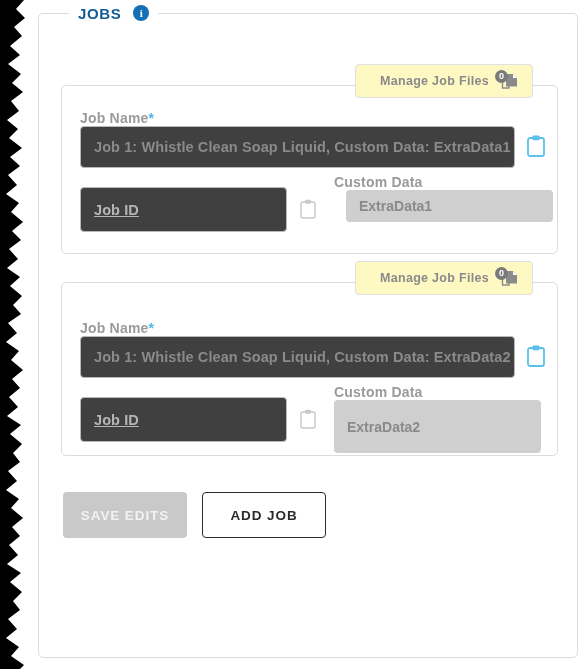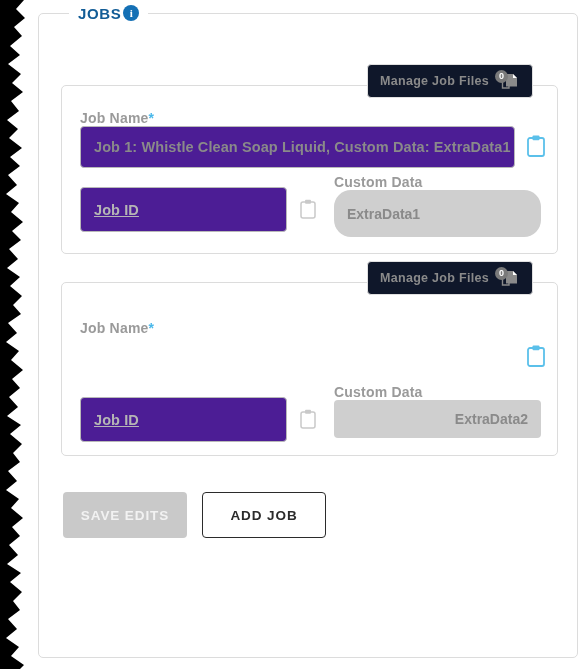--- a/index.html
+++ b/index.html
@@ -40,21 +40,21 @@
     background: #ffffff;
   }
   .jobs-legend {
     position: absolute;
     left: 30px;
     top: -12px;
     background: #ffffff;
     padding: 0 9px;
     display: flex;
     align-items: center;
-    gap: 2px;
+    gap: 12px;
     height: 22px;
   }
   .jobs-legend-text {
     color: #125c96;
     font-size: 15px;
     font-weight: bold;
     letter-spacing: 0.6px;
   }
   .info-icon {
     width: 16px;
@@ -84,24 +84,24 @@
   }
   .job-card-1 { top: 71px;  height: 169px; }
   .job-card-2 { top: 268px; height: 174px; }
 
   .manage-files-btn {
     position: absolute;
     right: 24px;
     top: -22px;
     height: 34px;
     box-sizing: border-box;
-    background: #0f172a;
+    background: #fef9c3;
     border: 1px solid #e0e0e0;
     border-radius: 4px;
-    padding: 0 13px 0 12px;
+    padding: 0 13px 0 24px;
     display: flex;
     align-items: center;
     gap: 6px;
     cursor: pointer;
   }
   .manage-files-label {
     color: #8a8a8a;
     font-size: 12.5px;
     font-weight: bold;
     letter-spacing: 0.3px;
@@ -148,21 +148,21 @@
   .req-star {
     color: #4ab8ea;
     font-weight: bold;
   }
 
   .text-box {
     position: absolute;
     box-sizing: border-box;
     border: 1px solid #b9b9b9;
     border-radius: 4px;
-    background: #4c1d95;
+    background: #404040;
     display: flex;
     align-items: center;
     padding: 0 13px;
     overflow: hidden;
   }
   .text-box .val {
     color: #8a8a8a;
     font-size: 14.5px;
     font-weight: bold;
     letter-spacing: 0.1px;
@@ -289,21 +289,21 @@
       <span class="ph">Job ID</span>
     </div>
     <button class="clip-btn" style="left:236px; top:112px;">
       <svg width="16" height="20" viewBox="0 0 16 20">
         <rect x="1" y="3" width="14" height="16" rx="2" fill="none" stroke="#c9c9c9" stroke-width="1.5"></rect>
         <rect x="5" y="0.8" width="6" height="4" rx="1" fill="#c9c9c9"></rect>
       </svg>
     </button>
 
     <span class="field-label" style="left:272px; top:88px;">Custom Data</span>
-    <div class="disabled-box" style="left:272px; top:104px; width:207px; height:47px;border-radius:17px;">
+    <div class="disabled-box" style="left:284px; top:104px; width:207px; height:32px;">
       <span class="val">ExtraData1</span>
     </div>
   </div>
 
   <div class="job-card job-card-2">
 
     <button class="manage-files-btn">
       <span class="manage-files-label">Manage Job Files</span>
       <span class="files-icon-wrap">
         <span class="files-badge">0</span>
@@ -311,39 +311,42 @@
           <path d="M2.5,4.5 L9,4.5 L9,16 L2.5,16 Z" fill="none" stroke="#8a8a8a" stroke-width="1.4"></path>
           <path d="M6,2 L13,2 L17,6 L17,14.5 L6,14.5 Z" fill="#8a8a8a"></path>
           <path d="M13,2 L13,6 L17,6 Z" fill="#ffffff"></path>
         </svg>
       </span>
     </button>
 
     <span class="field-label" style="left:18px; top:37px;">
       <span>Job Name</span><span class="req-star">*</span>
     </span>
+    <div class="text-box" style="left:18px; top:53px; width:435px; height:42px;">
+      <span class="val">Job 1: Whistle Clean Soap Liquid, Custom Data: ExtraData2</span>
+    </div>
     <button class="clip-btn" style="left:464px; top:62px;">
       <svg width="18" height="22" viewBox="0 0 18 22">
         <rect x="1" y="3" width="16" height="18" rx="2" fill="none" stroke="#5bc0ea" stroke-width="1.8"></rect>
         <rect x="5.5" y="0.6" width="7" height="4.6" rx="1" fill="#5bc0ea"></rect>
       </svg>
     </button>
 
     <div class="text-box" style="left:18px; top:114px; width:207px; height:45px;">
       <span class="ph">Job ID</span>
     </div>
     <button class="clip-btn" style="left:236px; top:125px;">
       <svg width="16" height="20" viewBox="0 0 16 20">
         <rect x="1" y="3" width="14" height="16" rx="2" fill="none" stroke="#c9c9c9" stroke-width="1.5"></rect>
         <rect x="5" y="0.8" width="6" height="4" rx="1" fill="#c9c9c9"></rect>
       </svg>
     </button>
 
     <span class="field-label" style="left:272px; top:101px;">Custom Data</span>
-    <div class="disabled-box" style="left:272px; top:117px; width:207px; height:38px;justify-content:flex-end;">
+    <div class="disabled-box" style="left:272px; top:117px; width:207px; height:53px;">
       <span class="val">ExtraData2</span>
     </div>
   </div>
 
   <button class="action-btn btn-save">SAVE EDITS</button>
   <button class="action-btn btn-add">ADD JOB</button>
 
 </section>
 
 </body></html>

